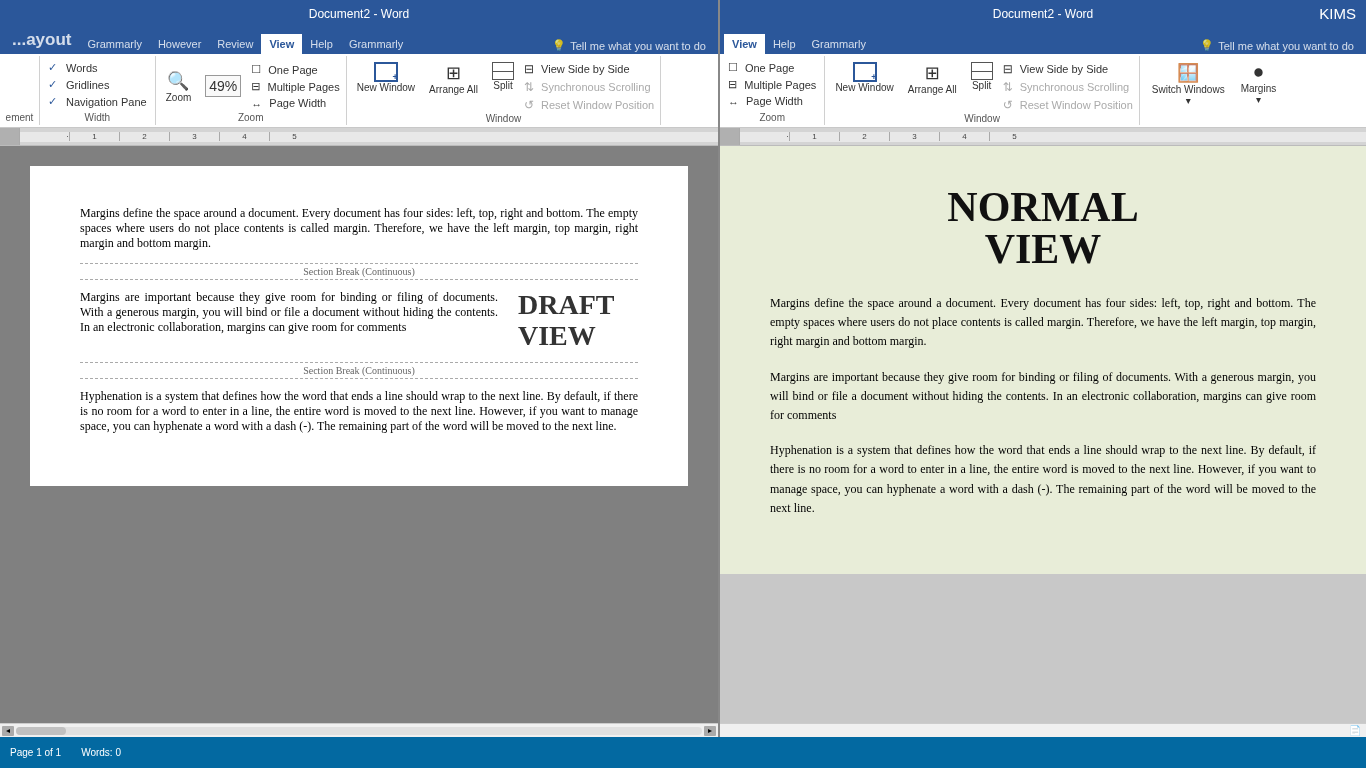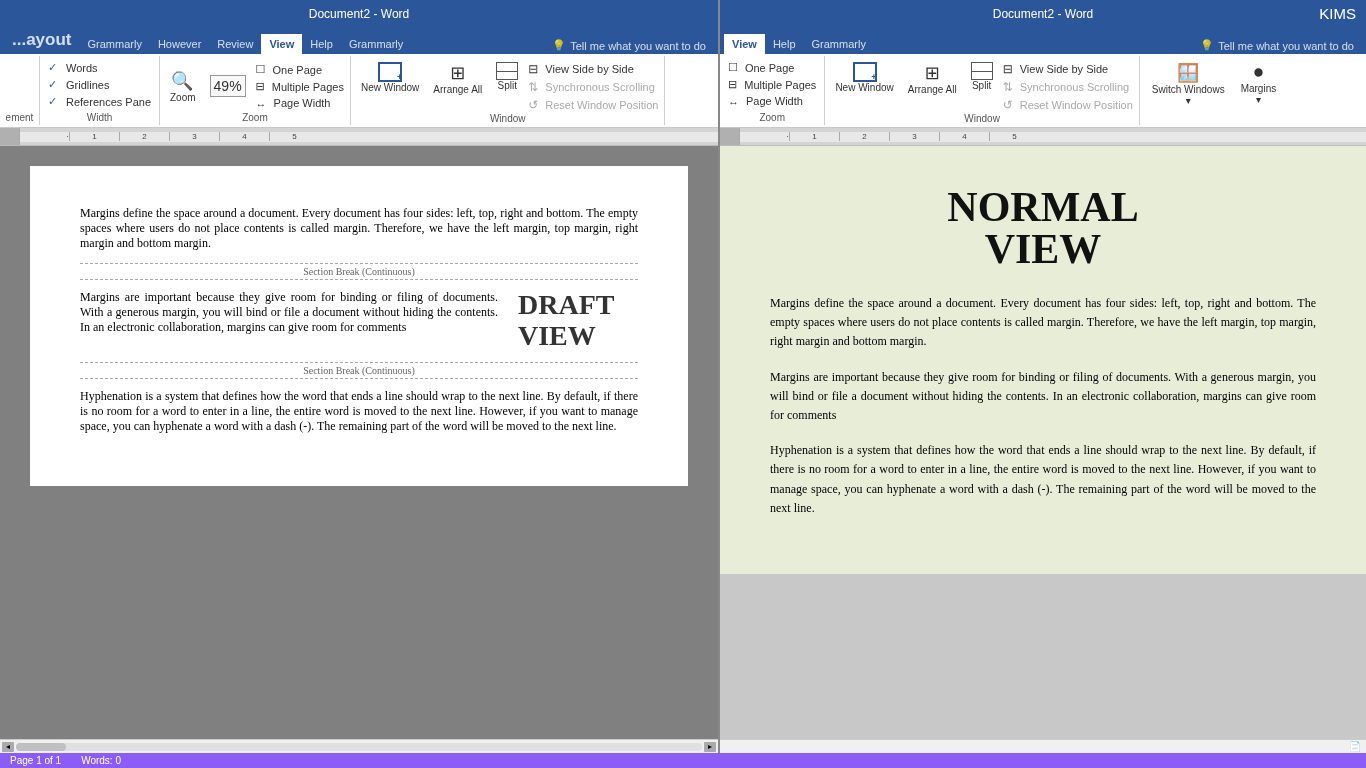--- a/index.html
+++ b/index.html
@@ -122,21 +122,21 @@
             <div class="ribbon-small-item">
               <span class="check">✓</span>
               <span>Words</span>
             </div>
             <div class="ribbon-small-item">
               <span class="check">✓</span>
               <span>Gridlines</span>
             </div>
             <div class="ribbon-small-item">
               <span class="check">✓</span>
-              <span>References Pane</span>
+              <span>Navigation Pane</span>
             </div>
           </div>
           <div style="font-size:10px; color:#555; text-align:center;">Width</div>
         </div>
 
         <div style="display:flex; flex-direction:column; border-right:1px solid #d0d0d0; padding:2px 4px; justify-content:space-between;">
           <div style="display:flex; align-items:center; gap:2px; flex:1; padding-top:2px;">
 
             <div class="ribbon-btn" style="min-width:36px;">
               <div style="font-size:18px;">🔍</div>
@@ -366,19 +366,19 @@
           </div>
         </div>
       </div>
 
       <div style="height:14px; background:#f0f0f0; border-top:1px solid #ccc; display:flex; align-items:center; justify-content:flex-end; padding:0 4px;">
         <span style="font-size:10px; color:#666;">📄</span>
       </div>
     </div>
   </div>
 
-  <div style="height:15px; background:#8b5cf6; color:white; font-size:10px; display:flex; align-items:center; padding:0 10px; gap:20px;">
+  <div style="height:31px; background:#0369a1; color:white; font-size:10px; display:flex; align-items:center; padding:0 10px; gap:20px;">
     <span>Page 1 of 1</span>
     <span>Words: 0</span>
     <div style="flex:1;"></div>
   </div>
 
 </div>
 
 </body></html>

